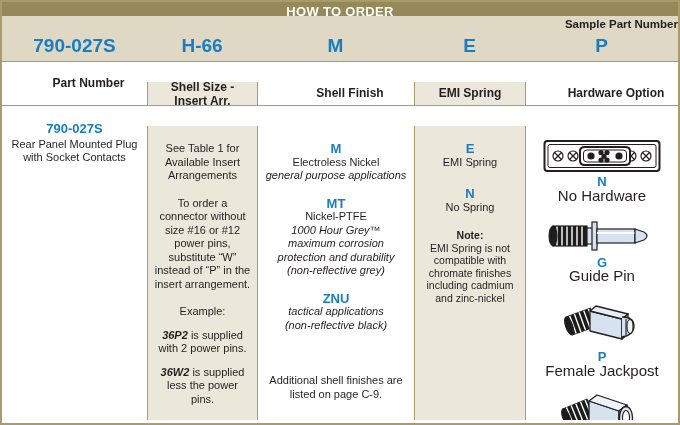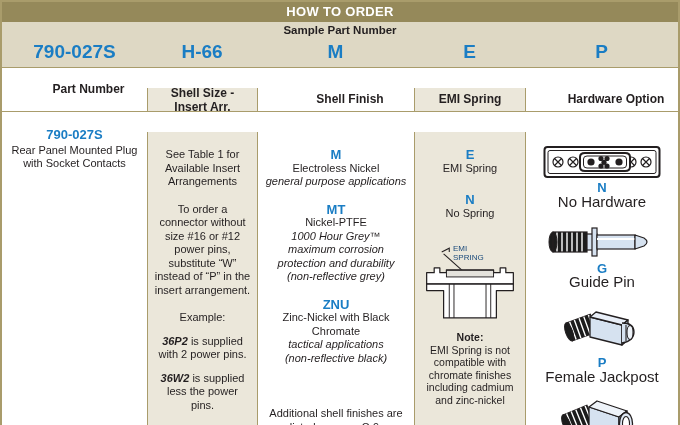--- a/index.html
+++ b/index.html
@@ -9,37 +9,37 @@
     color:#231f20;
   }
   .table{
     position:relative;width:680px;height:425px;
     box-sizing:border-box;
     border:2px solid #a99c6b;
     background:#ffffff;
   }
   
   .banner{
-    height:20px;line-height:20px;
+    height:14px;line-height:20px;
     background:#95895a;
     color:#ffffff;
     text-align:center;
     font-weight:bold;font-size:13px;
     letter-spacing:.3px;
   }
   
   .sample-band{
     position:relative;
     height:45px;
     background:#ded8c4;
     border-bottom:1px solid #a99c6b;
   }
   .sample-title{
     position:absolute;left:0;right:0;top:0;height:16px;line-height:16px;
-    text-align:center;font-weight:bold;font-size:11.5px;color:#231f20;
+    text-align:right;font-weight:bold;font-size:11.5px;color:#231f20;
   }
   .sample-cells{
     position:absolute;left:0;right:0;top:15px;height:30px;
     display:flex;
   }
   .sample-cells .sc{
     display:flex;align-items:center;justify-content:center;
     color:#1a7dc4;font-weight:bold;font-size:19px;
   }
   
@@ -158,21 +158,20 @@
 
       <p class="code">MT</p>
       <p>Nickel-PTFE</p>
       <p class="ital">1000 Hour Grey™</p>
       <p class="ital">maximum corrosion protection and durability</p>
       <p class="ital">(non-reflective grey)</p>
 
       <div class="sp14"></div>
 
       <p class="code">ZNU</p>
-      <p>Zinc-Nickel with Black Chromate</p>
       <p class="ital">tactical applications</p>
       <p class="ital">(non-reflective black)</p>
 
       <div class="sp24"></div>
       <div class="sp18"></div>
 
       <p>Additional shell finishes are listed on page C-9.</p>
     </div>
 
     <div class="bc c4 tint vline">
@@ -180,42 +179,20 @@
       <p class="code">E</p>
       <p>EMI Spring</p>
 
       <div class="sp18"></div>
 
       <p class="code">N</p>
       <p>No Spring</p>
 
       <div class="sp14"></div>
 
-      <div class="emi-fig">
-        <svg width="104" height="92" viewBox="0 0 104 92">
-
-          <path d="M22 12 L30 8 L30 12" fill="none" stroke="#231f20" stroke-width="1.1"></path>
-          <path d="M24 14 L52 39" fill="none" stroke="#231f20" stroke-width="1.1"></path>
-          <path d="M52 40 L46.5 34.5 L49.5 33 Z" fill="#231f20"></path>
-
-          <text x="34" y="11" font-family="Liberation Sans, sans-serif" font-size="8.5" fill="#1a4a7a">EMI</text>
-          <text x="34" y="21" font-family="Liberation Sans, sans-serif" font-size="8.5" fill="#1a4a7a">SPRING</text>
-
-          <path d="M6 46 L6 34 L14 34 L14 29 L20 29 L20 34 L27 34 L27 31 L77 31 L77 34 L84 34 L84 29 L90 29 L90 34 L98 34 L98 46 Z" fill="#ffffff" stroke="#231f20" stroke-width="1.3" stroke-linejoin="round"></path>
-
-          <rect x="27" y="31.5" width="50" height="7" fill="#e4e2dc" stroke="#231f20" stroke-width="1"></rect>
-
-          <path d="M6 46 L98 46 L98 53 L80 53 L80 82 L24 82 L24 53 L6 53 Z" fill="#ffffff" stroke="#231f20" stroke-width="1.3" stroke-linejoin="round"></path>
-          <line x1="30" y1="46" x2="30" y2="82" stroke="#231f20" stroke-width="1"></line>
-          <line x1="35" y1="46" x2="35" y2="82" stroke="#231f20" stroke-width="1"></line>
-          <line x1="69" y1="46" x2="69" y2="82" stroke="#231f20" stroke-width="1"></line>
-          <line x1="74" y1="46" x2="74" y2="82" stroke="#231f20" stroke-width="1"></line>
-          <line x1="6" y1="46" x2="98" y2="46" stroke="#231f20" stroke-width="1.1"></line>
-        </svg>
-      </div>
 
       <p class="b note-txt" style="margin-top:1px;">Note:</p>
       <p class="note-txt">EMI Spring is not compatible with chromate finishes including cadmium and zinc-nickel</p>
     </div>
 
     <div class="bc c5 white vline">
 
       <div class="hw-fig" style="margin-top:6px;">
         <svg width="118" height="36" viewBox="0 0 118 36">
           <rect x="1.5" y="3" width="115" height="30" rx="3" fill="#ffffff" stroke="#231f20" stroke-width="2"></rect>

